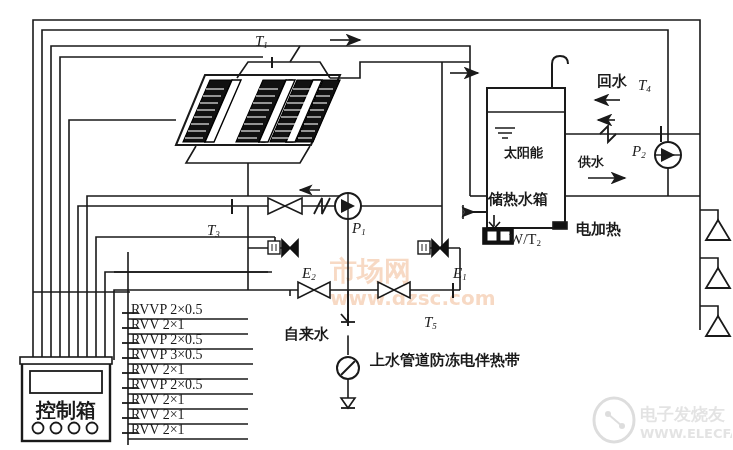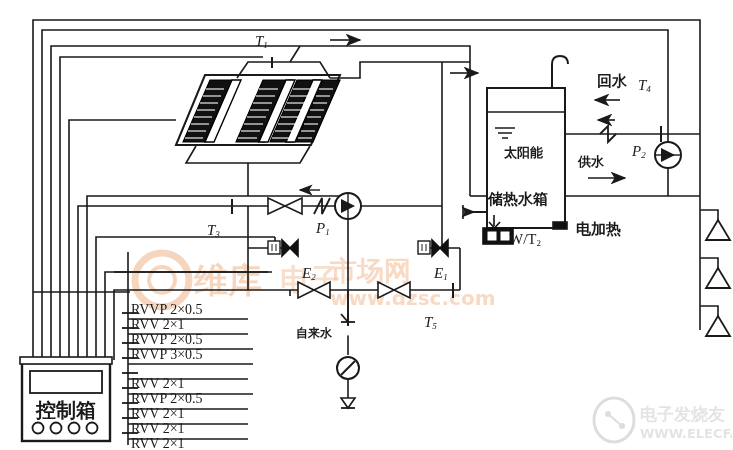--- a/index.html
+++ b/index.html
@@ -10,28 +10,20 @@
   .lbl{position:absolute;color:#1a1a1a;white-space:nowrap;line-height:1;font-family:Liberation Serif, serif;}
   .cn{font-family:"DejaVu Sans","Liberation Sans",sans-serif;font-weight:700;}
   .sub{font-size:9px;vertical-align:-2px;}
   .wm{position:absolute;pointer-events:none;}
 </style>
 </head>
 <body>
 
 <div id="stage">
 
-  <div class="wm" style="left:130px;top:246px;width:260px;height:70px;opacity:.55;">
-    <svg width="260" height="70">
-      <circle cx="32" cy="34" r="27" fill="none" stroke="#f0b48a" stroke-width="7"></circle>
-      <circle cx="32" cy="34" r="13" fill="none" stroke="#f0b48a" stroke-width="4"></circle>
-      <text x="64" y="46" font-family="DejaVu Sans, sans-serif" font-size="34" font-weight="700" fill="#f0b48a">维库</text>
-      <text x="150" y="44" font-family="DejaVu Sans, sans-serif" font-size="30" font-weight="700" fill="#f0b48a" opacity=".8">电子</text>
-    </svg>
-  </div>
   <div class="wm" style="left:330px;top:250px;opacity:.5;">
     <svg width="330" height="60">
       <text x="0" y="30" font-family="DejaVu Sans, sans-serif" font-size="27" font-weight="700" fill="#f0b48a">市场网</text>
       <text x="0" y="55" font-family="DejaVu Sans, sans-serif" font-size="20" font-weight="700" fill="#f0b48a">www.dzsc.com</text>
     </svg>
   </div>
   <div class="wm" style="left:592px;top:396px;opacity:.5;">
     <svg width="140" height="52">
       <ellipse cx="22" cy="24" rx="20" ry="22" fill="none" stroke="#bdbdbd" stroke-width="3"></ellipse>
       <circle cx="16" cy="18" r="3" fill="#bdbdbd"></circle>
@@ -305,58 +297,59 @@
   </div>
 
   <div class="lbl" style="left:638px;top:78px;font-size:15px;font-style:italic;">
     <span>T</span><span class="sub">4</span>
   </div>
 
   <div class="lbl" style="left:424px;top:315px;font-size:15px;font-style:italic;">
     <span>T</span><span class="sub">5</span>
   </div>
 
-  <div class="lbl" style="left:316px;top:221px;font-size:15px;font-style:italic;">
+  <div class="lbl" style="left:352px;top:221px;font-size:15px;font-style:italic;">
     <span>P</span><span class="sub">1</span>
   </div>
 
   <div class="lbl" style="left:632px;top:144px;font-size:15px;font-style:italic;">
     <span>P</span><span class="sub">2</span>
   </div>
 
-  <div class="lbl" style="left:434px;top:266px;font-size:15px;font-style:italic;">
+  <div class="lbl" style="left:453px;top:266px;font-size:15px;font-style:italic;">
     <span>E</span><span class="sub">1</span>
   </div>
 
   <div class="lbl" style="left:302px;top:266px;font-size:15px;font-style:italic;">
     <span>E</span><span class="sub">2</span>
   </div>
 
   <div class="lbl cn" style="left:504px;top:146px;font-size:13px;">太阳能</div>
   <div class="lbl cn" style="left:488px;top:168px;font-size:15px;margin-top:24px;">储热水箱</div>
   <div class="lbl" style="left:509px;top:192px;font-size:15px;margin-top:40px;">
     <span>W/T</span><span class="sub">2</span>
   </div>
 
   <div class="lbl cn" style="left:576px;top:222px;font-size:15px;text-align:right;">电加热</div>
 
   <div class="lbl cn" style="left:597px;top:74px;font-size:15px;">回水</div>
 
   <div class="lbl cn" style="left:578px;top:155px;font-size:13px;">供水</div>
 
-  <div class="lbl cn" style="left:296px;top:327px;font-size:12px;">自来水</div>
-
+  <div class="lbl cn" style="left:284px;top:327px;font-size:15px;">自来水</div>
+
+  <div class="lbl cn" style="left:370px;top:353px;font-size:15px;">上水管道防冻电伴热带</div>
 
   <div class="lbl cn" style="left:36px;top:400px;font-size:20px;">控制箱</div>
 
   <div style="position:absolute;left:131px;top:303px;">
     <div class="lbl" style="position:relative;left:0;top:0;height:15px;font-size:14px;">RVVP 2×0.5</div>
     <div class="lbl" style="position:relative;left:0;top:0;height:15px;font-size:14px;">RVV   2×1</div>
     <div class="lbl" style="position:relative;left:0;top:0;height:15px;font-size:14px;">RVVP 2×0.5</div>
-    <div class="lbl" style="position:relative;left:0;top:0;height:29px;font-size:14px;">RVVP 3×0.5</div>
+    <div class="lbl" style="position:relative;left:0;top:0;height:15px;font-size:14px;">RVVP 3×0.5</div>
     <div class="lbl" style="position:relative;left:0;top:0;height:15px;font-size:14px;">RVV   2×1</div>
     <div class="lbl" style="position:relative;left:0;top:0;height:15px;font-size:14px;">RVVP 2×0.5</div>
     <div class="lbl" style="position:relative;left:0;top:0;height:15px;font-size:14px;">RVV   2×1</div>
     <div class="lbl" style="position:relative;left:0;top:0;height:15px;font-size:14px;">RVV   2×1</div>
     <div class="lbl" style="position:relative;left:0;top:0;height:15px;font-size:14px;">RVV   2×1</div>
   </div>
 
 </div>
 
 </body></html>

